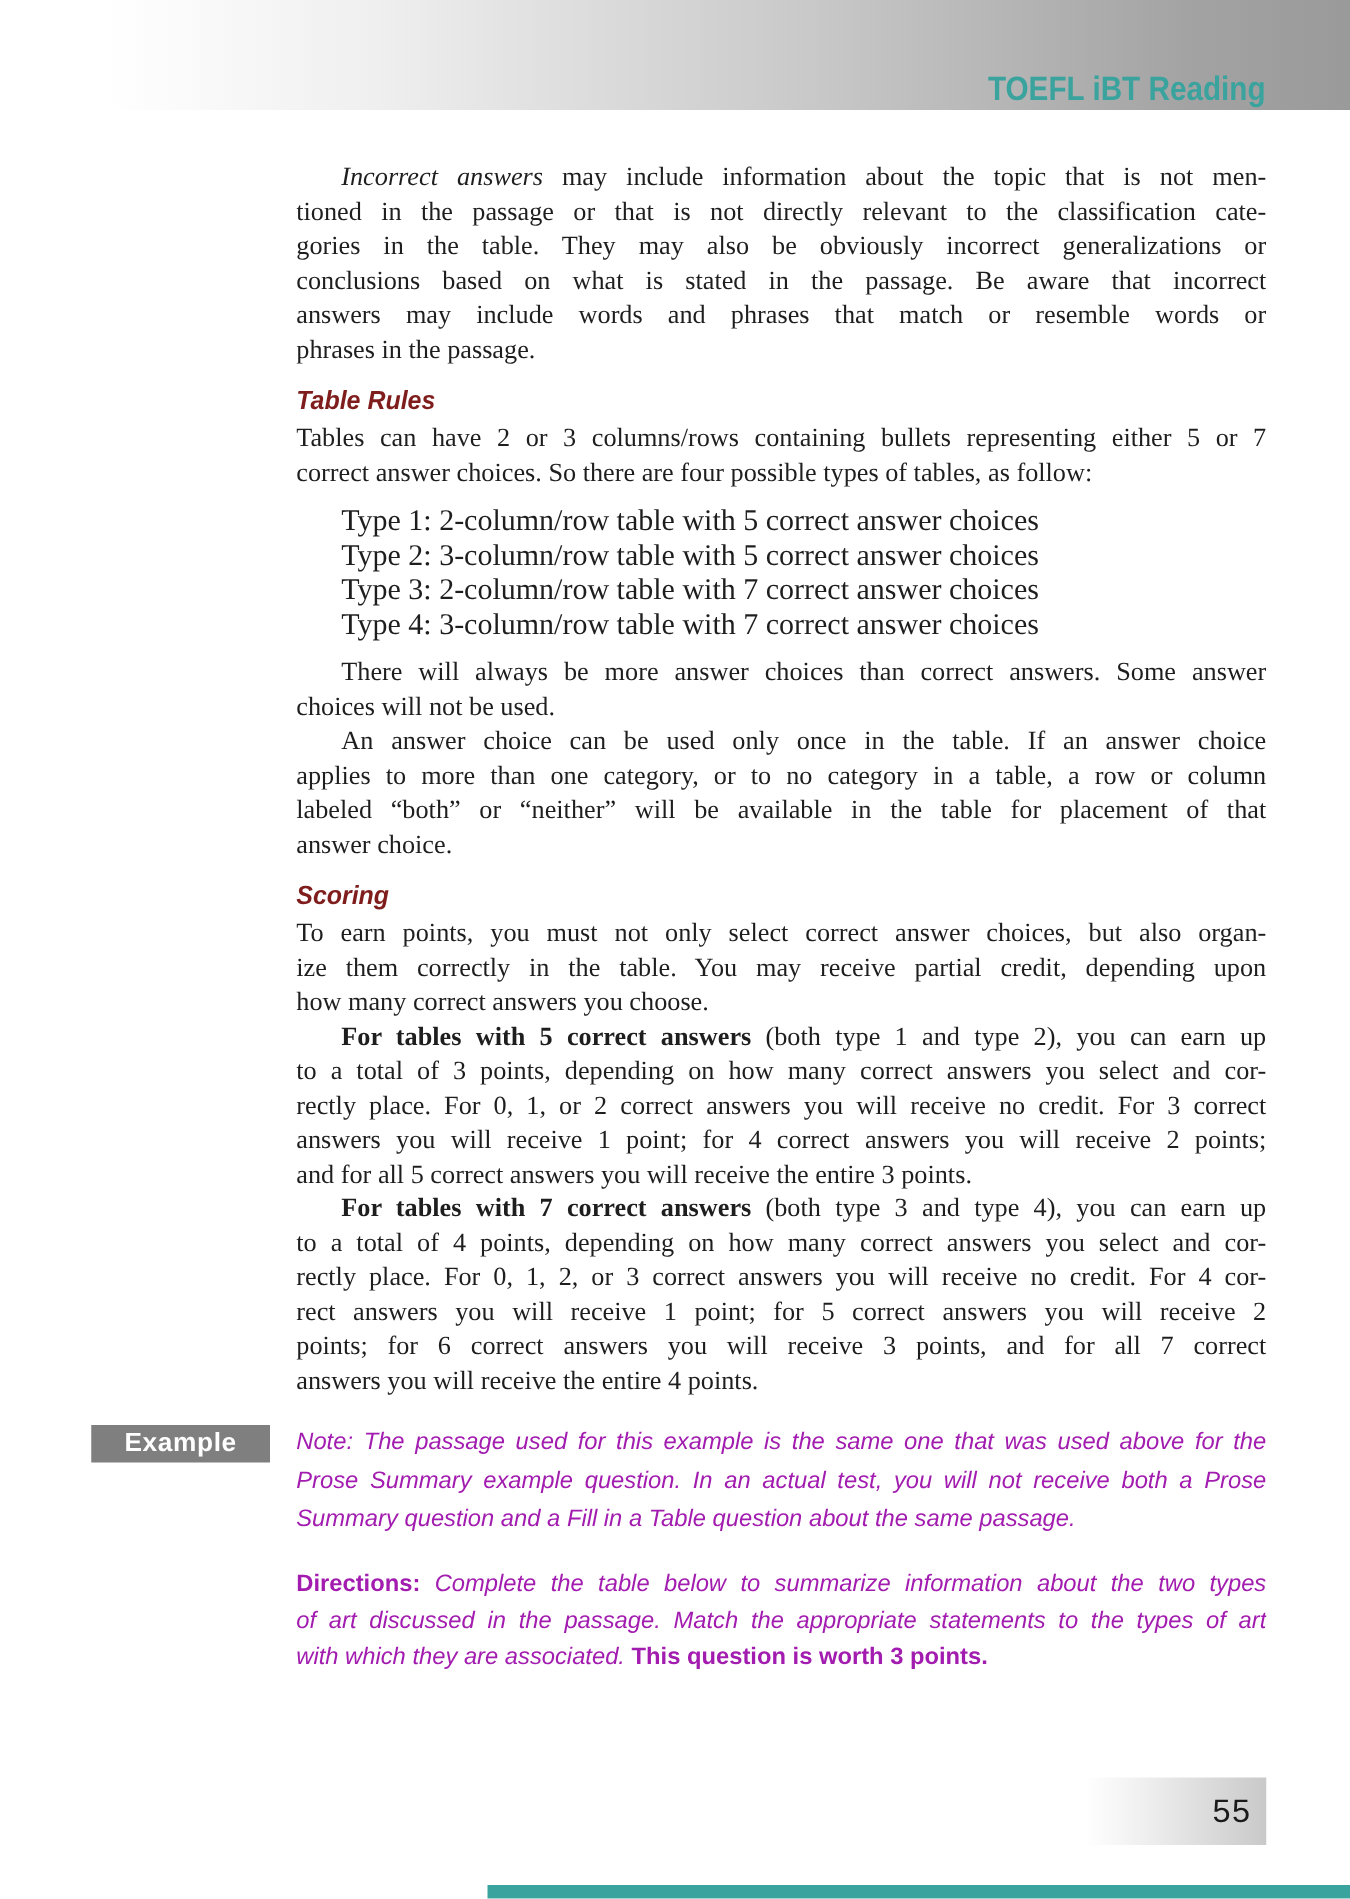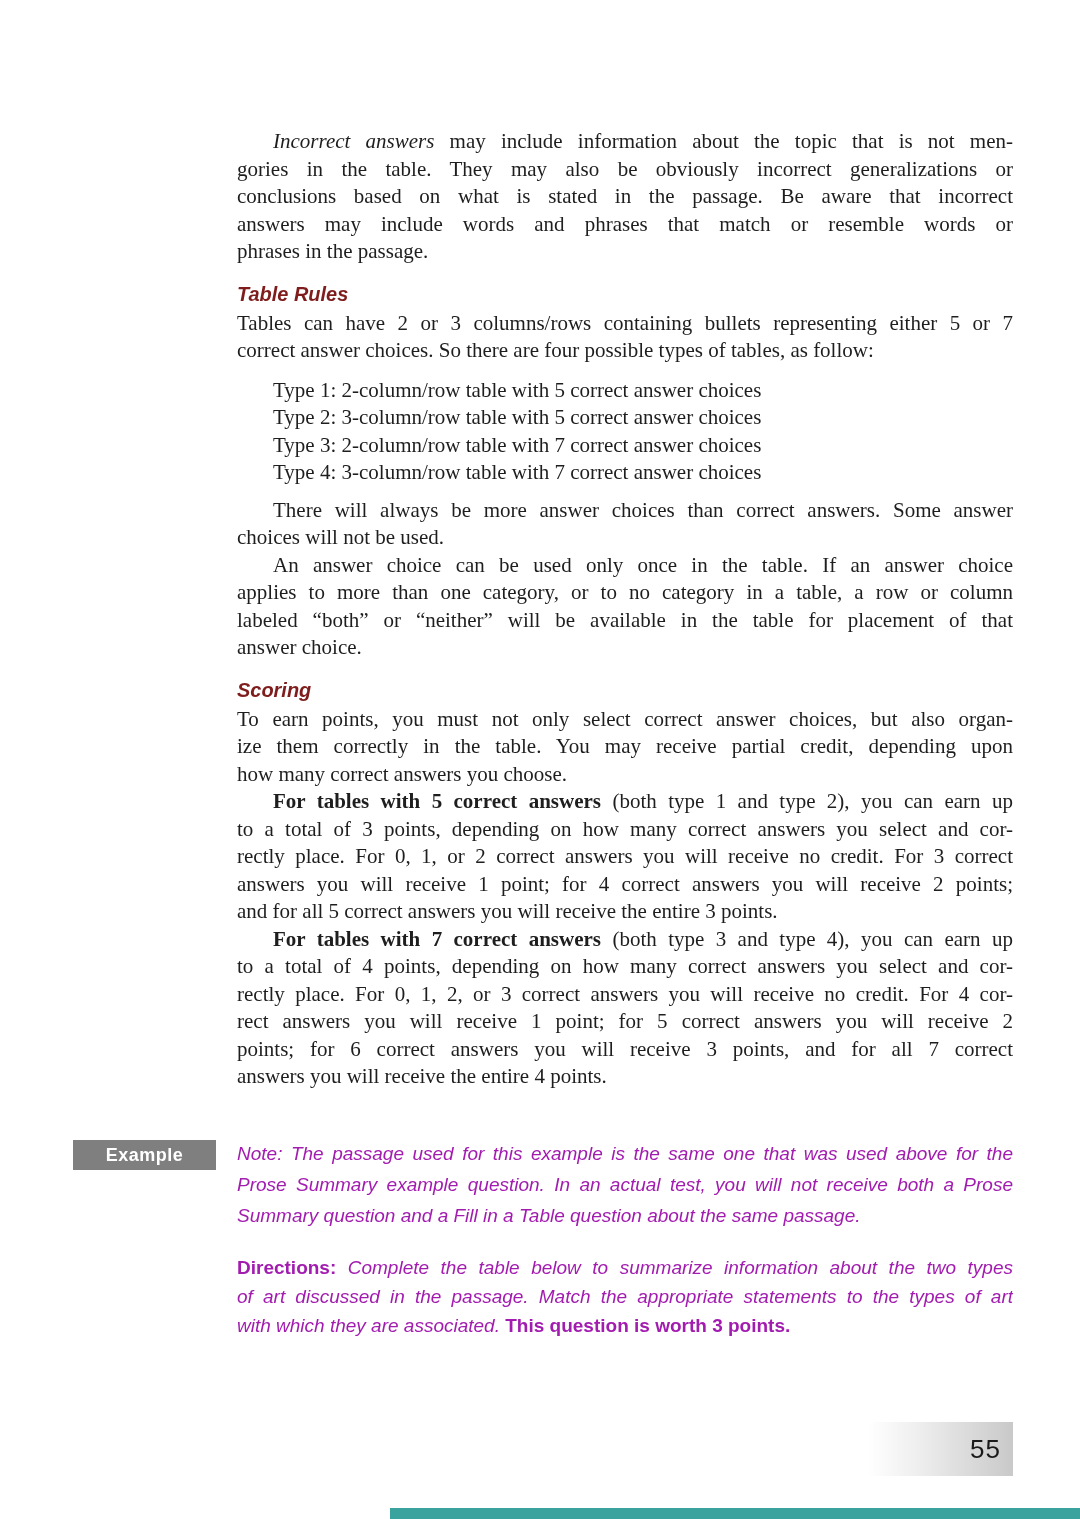--- a/index.html
+++ b/index.html
@@ -41,32 +41,32 @@
 
   .heading{
     margin:15px 0 4px 0;
     font-family:"Liberation Sans","DejaVu Sans",sans-serif;
     font-style:italic;font-weight:700;
     font-size:21px;line-height:25px;color:#7f1d1d;
     display:block;
   }
   .heading .inner{display:inline-block;transform:scaleX(.95);transform-origin:0 50%;}
 
-  .typelist{margin:12px 0 0 36px;font-size:21px;line-height:27.5px;font-family:Liberation Serif, serif;}
+  .typelist{margin:12px 0 0 36px;font-size:24px;line-height:27.5px;font-family:Liberation Serif, serif;}
   .typelist .line{text-align:left;text-align-last:left;}
   .gap-sm{margin-top:10px;}
 
   
   .example-row{position:absolute;top:1138px;left:0;right:0;}
   .example-box{
     position:absolute;left:73px;top:2px;width:143px;height:30px;
     background:var(--example-gray,#7f7f7f);
     color:#ffffff;
     font-family:"Liberation Sans","DejaVu Sans",sans-serif;
-    font-weight:700;font-size:18px;line-height:30px;
+    font-weight:700;font-size:21px;line-height:30px;
     text-align:center;letter-spacing:.5px;
   }
   .note{
     margin-left:237px;width:776px;
     font-family:"Liberation Sans","DejaVu Sans",sans-serif;
     font-size:19px;line-height:31px;color:#a21caf;
   }
   .note .line{font-style:italic;}
 
   
@@ -89,24 +89,28 @@
   .footer-bar{
     position:absolute;left:390px;right:0;bottom:0;height:11px;
     background:var(--accent,#3aa39e);
   }
 </style>
 </head>
 <body>
 
 <div class="page">
 
+  <div class="header-band">
+    <div class="header-title">TOEFL iBT Reading</div>
+  </div>
 
   <div class="content" id="content">
       <div class="para indent">
         <div class="line"><span class="seg-i">Incorrect answers</span><span> may include information about the topic that is not men-</span></div>
+        <div class="line"><span>tioned in the passage or that is not directly relevant to the classification cate-</span></div>
         <div class="line"><span>gories in the table. They may also be obviously incorrect generalizations or</span></div>
         <div class="line"><span>conclusions based on what is stated in the passage. Be aware that incorrect</span></div>
         <div class="line"><span>answers may include words and phrases that match or resemble words or</span></div>
         <div class="line last"><span>phrases in the passage.</span></div>
       </div>
       <div class="heading"><span class="inner">Table Rules</span></div>
       <div class="para">
         <div class="line"><span>Tables can have 2 or 3 columns/rows containing bullets representing either 5 or 7</span></div>
         <div class="line last"><span>correct answer choices. So there are four possible types of tables, as follow:</span></div>
       </div>

